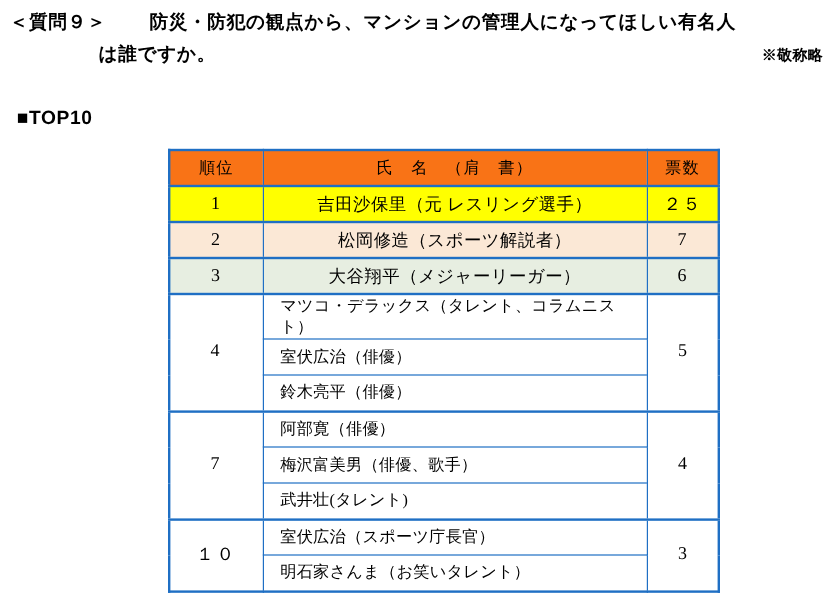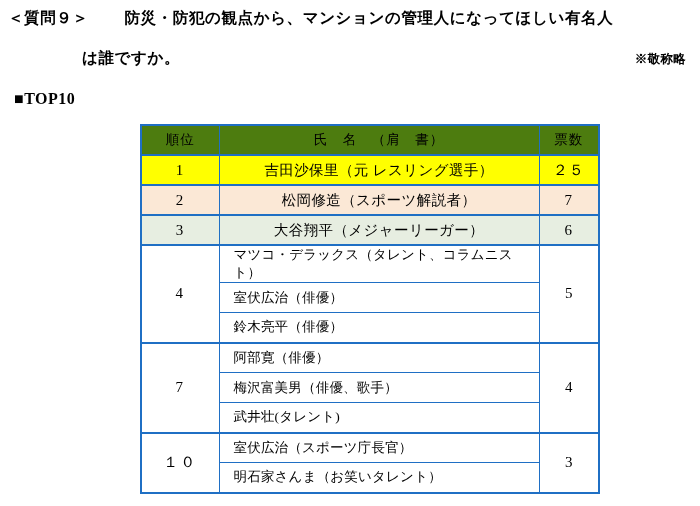--- a/index.html
+++ b/index.html
@@ -28,40 +28,40 @@
   }
   .q-label { flex: 0 0 auto; }
   .q-text1 { flex: 0 0 auto; margin-left: 36px; }
   .q-line2 {
     display: flex;
     align-items: baseline;
     justify-content: space-between;
     font-size: 15.5px;
     font-weight: bold;
     letter-spacing: 0.6px;
-    margin-top: 19px;
+    margin-top: 6px;
     padding-left: 74px;
     white-space: nowrap;
   }
   .q-text2 { flex: 0 0 auto; }
   .q-note {
     font-size: 12.5px;
     font-weight: bold;
     letter-spacing: 0.3px;
     padding-right: 6px;
   }
 
   
   .top-label {
     position: absolute;
     left: 14px; top: 90px;
     font-size: 16px;
     font-weight: bold;
     letter-spacing: 0.5px;
-    font-family: Liberation Serif, serif;
+    font-family: Liberation Sans, sans-serif;
   }
 
   
   .table-wrap {
     position: absolute;
     left: 140px; top: 124px;
     width: 460px;
   }
   table.rank {
     border-collapse: collapse;
@@ -77,21 +77,21 @@
     border: 1px solid #1f6fc4;
     padding: 0;
     vertical-align: middle;
   }
   table.rank thead th {
     height: 30px;
     font-size: 13.5px;
     font-weight: normal;
     text-align: center;
     letter-spacing: 1px;
-    background: #4d7c0f;
+    background: #f97316;
   }
   th.hdr-name { letter-spacing: 2px; }
 
   td.rank {
     text-align: center;
     font-size: 15px;
     letter-spacing: 1.5px;
     height: 30px;
   }
   td.name {

